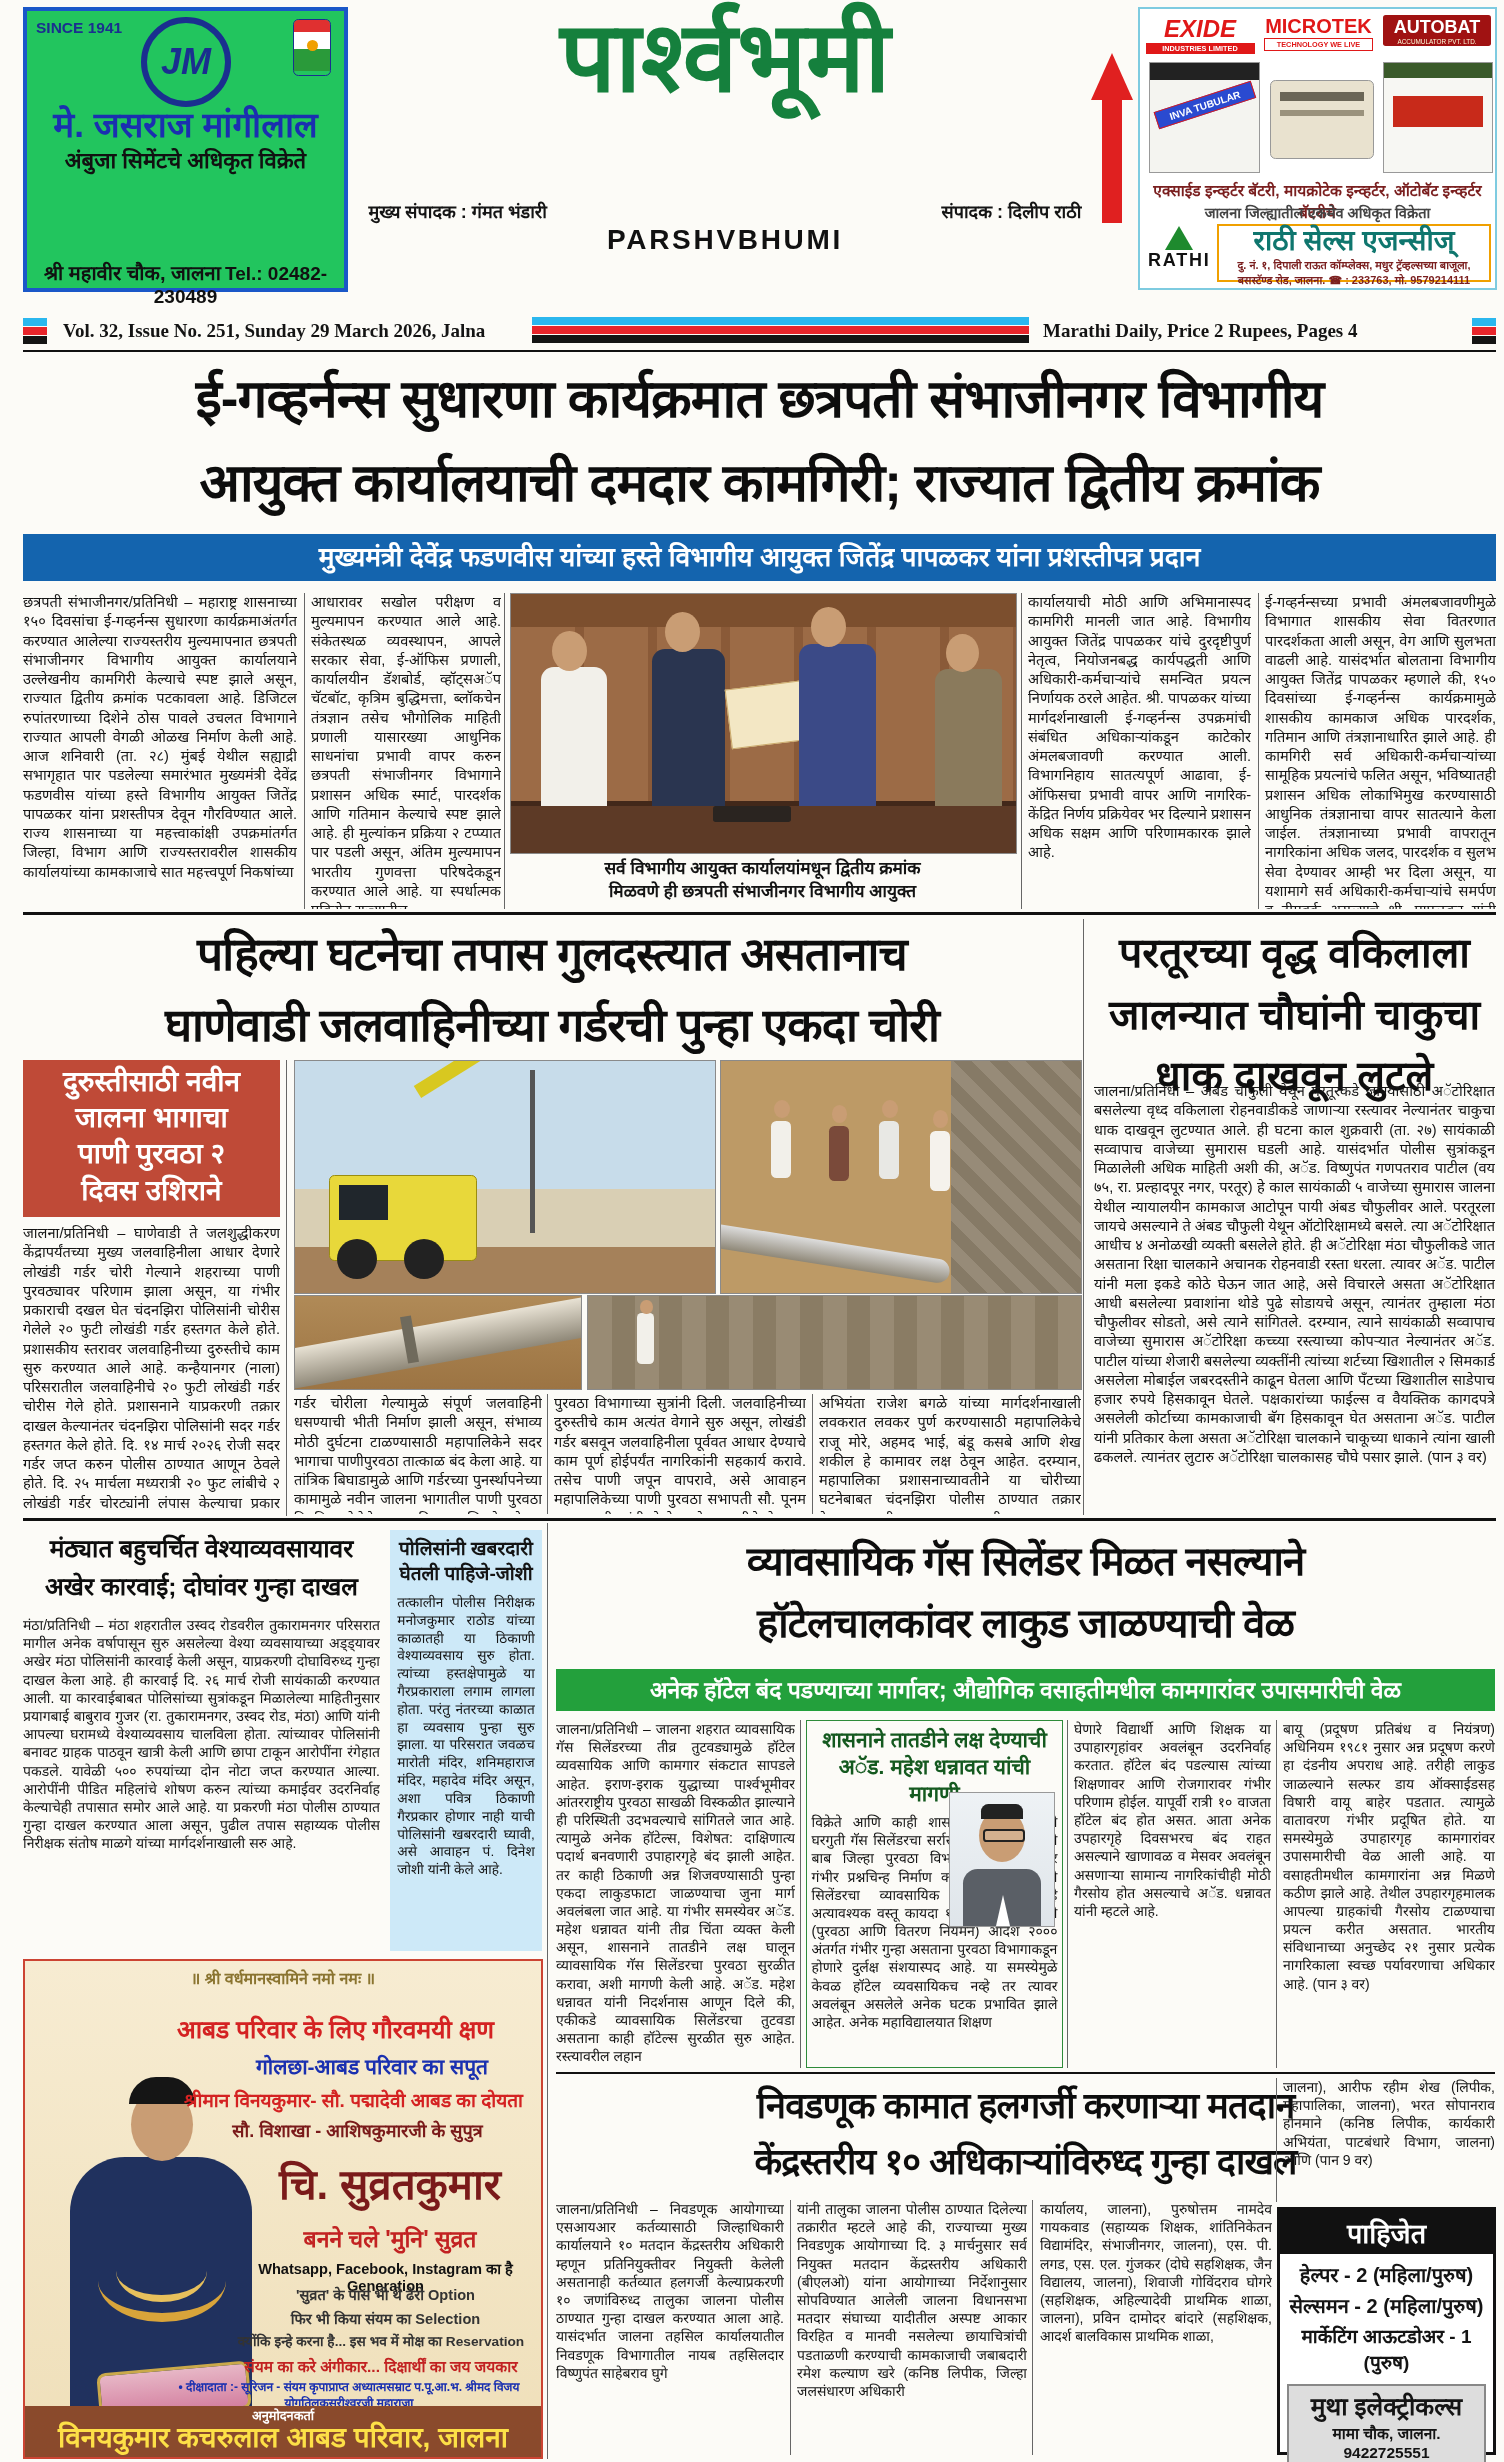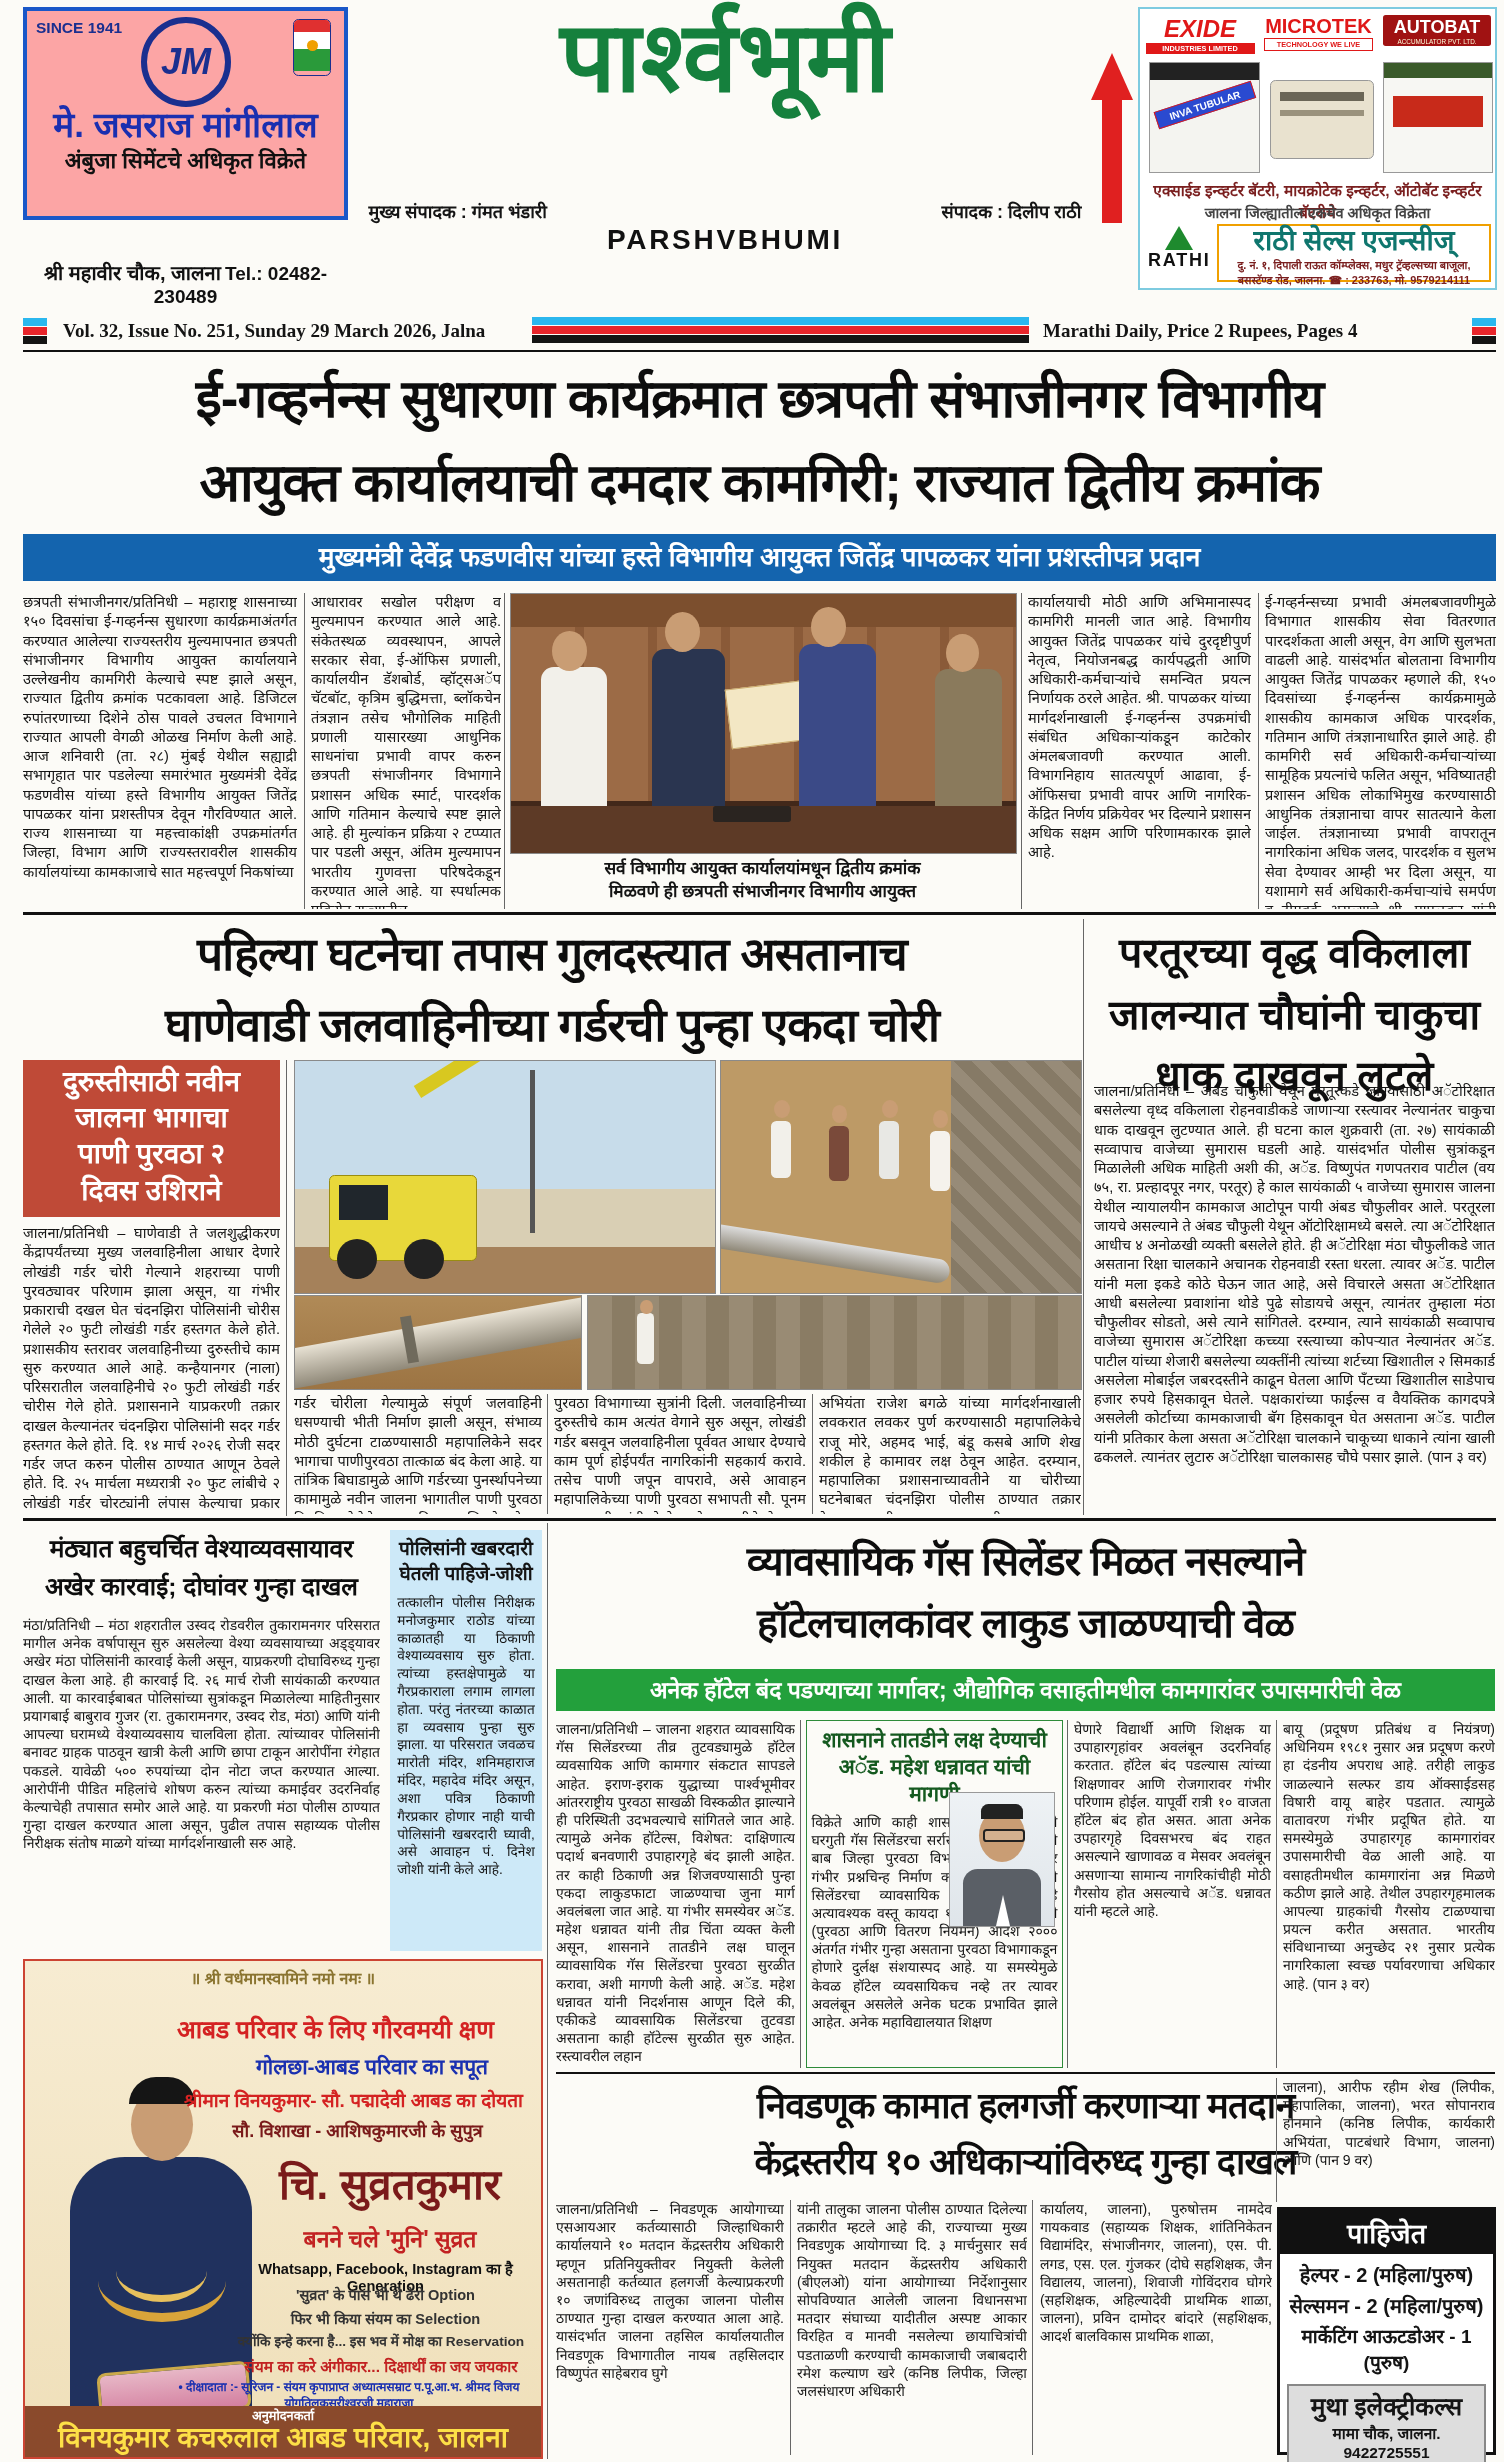--- a/index.html
+++ b/index.html
@@ -18,21 +18,21 @@
   .head{position:absolute;border-radius:50%;background:#c99d74;}
   .serifb{font-family:"Liberation Serif",serif;font-weight:bold;}
   .cap{font-weight:bold;text-align:center;}
   .boxtxt{color:#fff;font-weight:800;text-align:center;}
 </style>
 </head>
 <body>
 
 <div id="page">
 
-  <div class="abs" style="left:23px;top:7.3px;width:325px;height:213px;border:4.6px solid #1a57c8;background:#fca5a5;box-sizing:border-box;">
+  <div class="abs" style="left:23px;top:7.3px;width:325px;height:285px;border:4.6px solid #1a57c8;background:#22c55e;box-sizing:border-box;">
     <div class="abs" style="left:9px;top:7.3px;font-size:15.5px;font-weight:bold;color:#1a2f8f;">SINCE 1941</div>
     <div class="abs" style="left:114px;top:5.5px;width:78px;height:78px;border:6.4px solid #1a2f8f;border-radius:50%;text-align:center;line-height:78px;font-weight:800;font-size:36px;color:#1a2f8f;font-style:italic;">
       <span>JM</span>
     </div>
     <div class="abs" style="left:266px;top:7.3px;width:36px;height:55px;border:1.8px solid #1a2f8f;border-radius:5.5px;overflow:hidden;">
       <div style="height:12.8px;background:#e03030;"></div>
       <div style="height:16.4px;background:#fff;"></div>
       <div style="height:22px;background:#2a9a3a;"></div>
       <div class="abs" style="left:12.8px;top:20px;width:11px;height:11px;border-radius:50%;background:#f0a000;"></div>
     </div>

